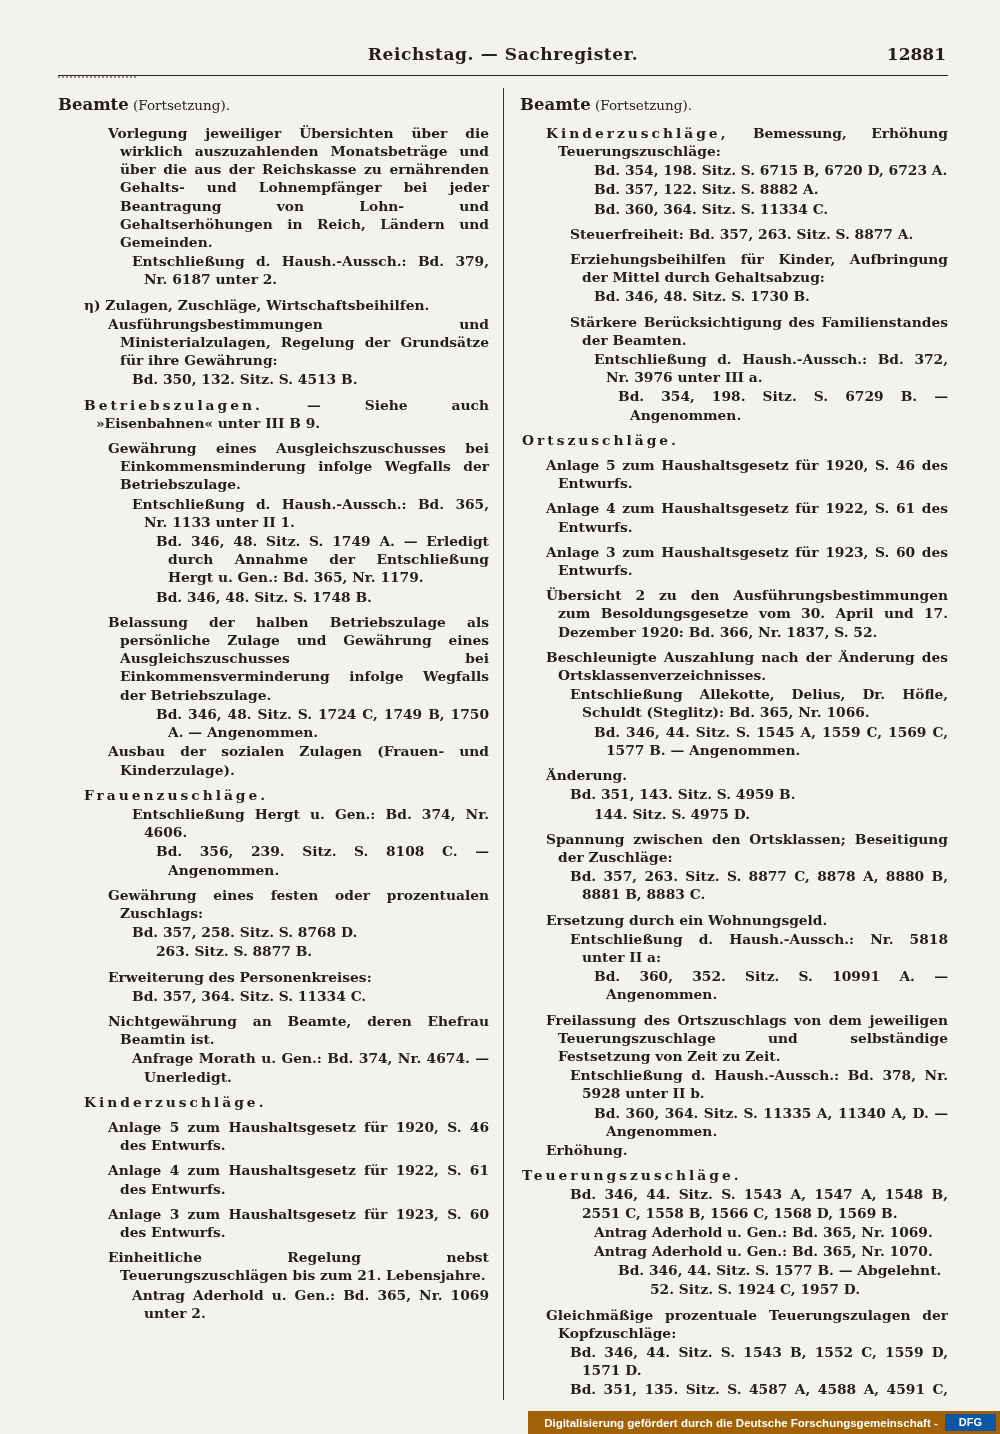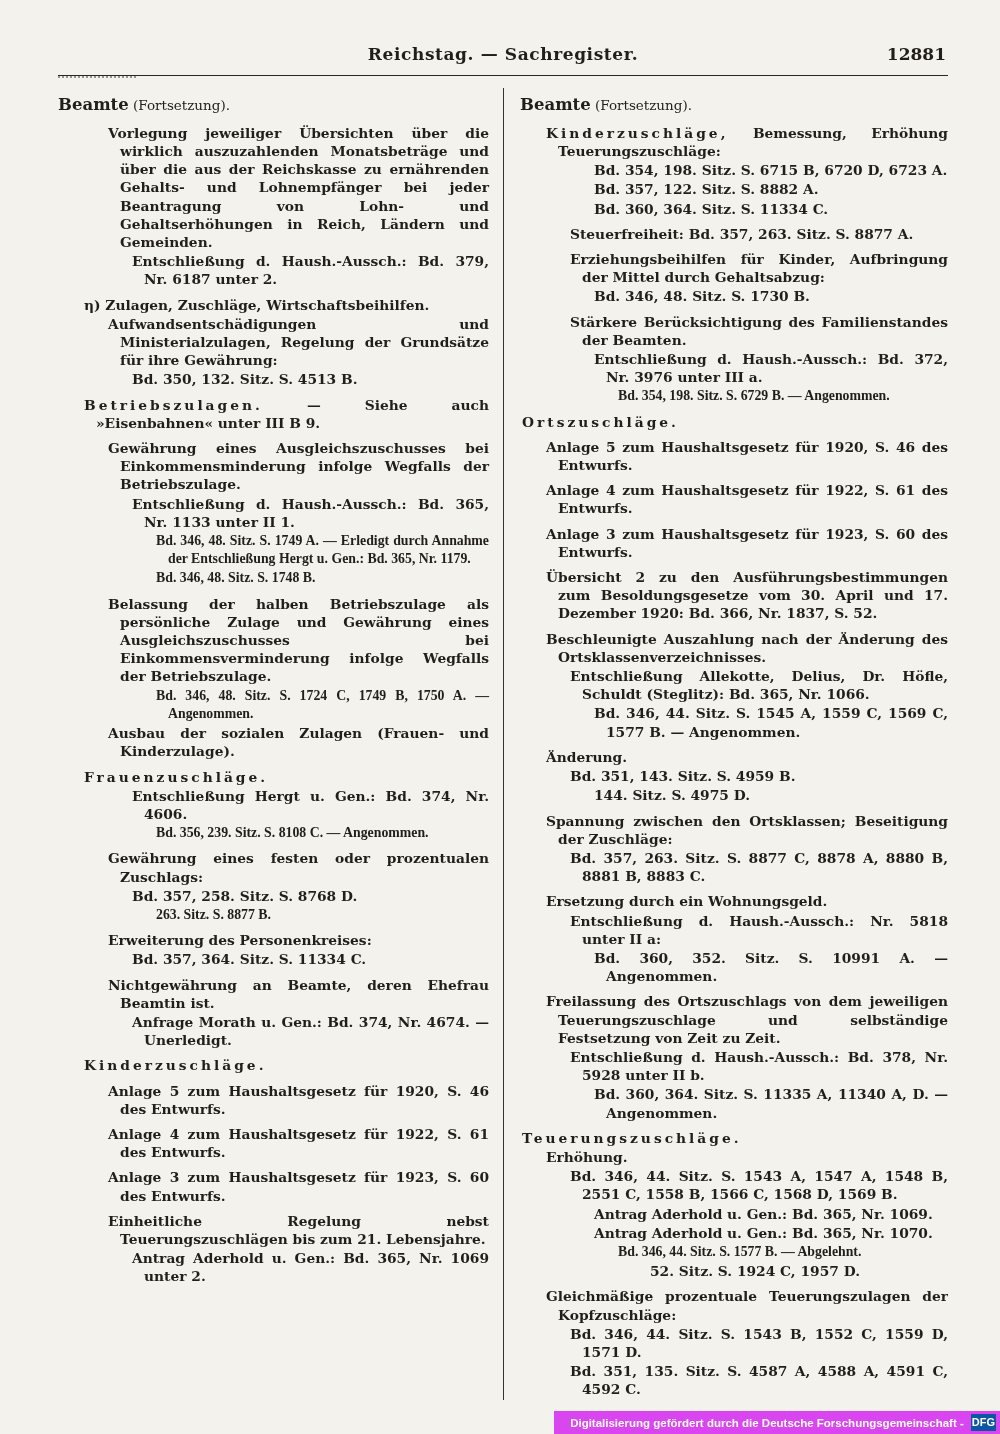--- a/index.html
+++ b/index.html
@@ -44,36 +44,36 @@
   .col-heading .cont{font-weight:normal;font-size:13.5px;}
   .entry{
     font-size:13.8px;font-weight:bold;line-height:1.32;
     text-align:justify;text-indent:-12px;margin:0 0 1px 0;
   }
   .entry.g{margin-top:7px;}
   .i0{padding-left:14px;}
   .i1{padding-left:38px;}
   .i2{padding-left:62px;}
   .i3{padding-left:86px;}
-  .i4{padding-left:110px;font-family:Liberation Serif, serif;}
+  .i4{padding-left:110px;}
   .i5{padding-left:142px;}
   .spaced{letter-spacing:3px;}
   .scan-credit{
     position:absolute;right:0;bottom:0;height:23px;
-    background:#d946ef;display:flex;align-items:center;gap:7px;
+    background:#a16207;display:flex;align-items:center;gap:7px;
     padding:0 4px 0 16px;
   }
   .credit-text{
     color:#ffffff;font-family:"Liberation Sans","DejaVu Sans",sans-serif;
     font-size:11.5px;font-weight:bold;white-space:nowrap;
   }
   .dfg-logo{
     background:var(--logo_blue);color:#ffffff;
     font-family:"Liberation Sans","DejaVu Sans",sans-serif;
-    font-weight:bold;font-size:11px;padding:3px 1px;line-height:1;
+    font-weight:bold;font-size:11px;padding:3px 14px;line-height:1;
   }
 </style>
 </head>
 <body>
 
 <div class="page">
 
   <header class="page-header">
     <span class="running-title">Reichstag. — Sachregister.</span>
     <span class="page-number">12881</span>
@@ -82,21 +82,21 @@
   <div class="artifact-dots"></div>
 
   <main class="columns">
 
     <section class="column left">
       <h2 class="col-heading"><span class="lemma">Beamte</span><span class="cont"> (Fortsetzung).</span></h2>
       <div class="entries">
           <div class="entry i2">Vorlegung jeweiliger Übersichten über die wirklich auszuzahlenden Monatsbeträge und über die aus der Reichskasse zu ernährenden Gehalts- und Lohnempfänger bei jeder Beantragung von Lohn- und Gehaltserhöhungen in Reich, Ländern und Gemeinden.</div>
           <div class="entry i3">Entschließung d. Haush.-Aussch.: Bd. 379, Nr. 6187 unter 2.</div>
           <div class="entry i1 g">η) Zulagen, Zuschläge, Wirtschaftsbeihilfen.</div>
-          <div class="entry i2">Aufwandsentschädigungen und Ministerialzulagen, Regelung der Grundsätze für ihre Gewährung:</div>
+          <div class="entry i2">Ausführungsbestimmungen und Ministerialzulagen, Regelung der Grundsätze für ihre Gewährung:</div>
           <div class="entry i3">Bd. 350, 132. Sitz. S. 4513 B.</div>
           <div class="entry i1 g"><span class="spaced">Betriebszulagen.</span> — Siehe auch »Eisenbahnen« unter III B 9.</div>
           <div class="entry i2 g">Gewährung eines Ausgleichszuschusses bei Einkommensminderung infolge Wegfalls der Betriebszulage.</div>
           <div class="entry i3">Entschließung d. Haush.-Aussch.: Bd. 365, Nr. 1133 unter II 1.</div>
           <div class="entry i4">Bd. 346, 48. Sitz. S. 1749 A. — Erledigt durch Annahme der Entschließung Hergt u. Gen.: Bd. 365, Nr. 1179.</div>
           <div class="entry i4">Bd. 346, 48. Sitz. S. 1748 B.</div>
           <div class="entry i2 g">Belassung der halben Betriebszulage als persönliche Zulage und Gewährung eines Ausgleichszuschusses bei Einkommensverminderung infolge Wegfalls der Betriebszulage.</div>
           <div class="entry i4">Bd. 346, 48. Sitz. S. 1724 C, 1749 B, 1750 A. — Angenommen.</div>
           <div class="entry i2">Ausbau der sozialen Zulagen (Frauen- und Kinderzulage).</div>
           <div class="entry i1 g"><span class="spaced">Frauenzuschläge.</span></div>
@@ -143,22 +143,22 @@
           <div class="entry i2">Bd. 351, 143. Sitz. S. 4959 B.</div>
           <div class="entry i3">144. Sitz. S. 4975 D.</div>
           <div class="entry i1 g">Spannung zwischen den Ortsklassen; Beseitigung der Zuschläge:</div>
           <div class="entry i2">Bd. 357, 263. Sitz. S. 8877 C, 8878 A, 8880 B, 8881 B, 8883 C.</div>
           <div class="entry i1 g">Ersetzung durch ein Wohnungsgeld.</div>
           <div class="entry i2">Entschließung d. Haush.-Aussch.: Nr. 5818 unter II a:</div>
           <div class="entry i3">Bd. 360, 352. Sitz. S. 10991 A. — Angenommen.</div>
           <div class="entry i1 g">Freilassung des Ortszuschlags von dem jeweiligen Teuerungszuschlage und selbständige Festsetzung von Zeit zu Zeit.</div>
           <div class="entry i2">Entschließung d. Haush.-Aussch.: Bd. 378, Nr. 5928 unter II b.</div>
           <div class="entry i3">Bd. 360, 364. Sitz. S. 11335 A, 11340 A, D. — Angenommen.</div>
+          <div class="entry i1">Erhöhung.</div>
           <div class="entry i0 g"><span class="spaced">Teuerungszuschläge.</span></div>
-          <div class="entry i1">Erhöhung.</div>
           <div class="entry i2">Bd. 346, 44. Sitz. S. 1543 A, 1547 A, 1548 B, 2551 C, 1558 B, 1566 C, 1568 D, 1569 B.</div>
           <div class="entry i3">Antrag Aderhold u. Gen.: Bd. 365, Nr. 1069.</div>
           <div class="entry i3">Antrag Aderhold u. Gen.: Bd. 365, Nr. 1070.</div>
           <div class="entry i4">Bd. 346, 44. Sitz. S. 1577 B. — Abgelehnt.</div>
           <div class="entry i5">52. Sitz. S. 1924 C, 1957 D.</div>
           <div class="entry i1 g">Gleichmäßige prozentuale Teuerungszulagen der Kopfzuschläge:</div>
           <div class="entry i2">Bd. 346, 44. Sitz. S. 1543 B, 1552 C, 1559 D, 1571 D.</div>
           <div class="entry i2">Bd. 351, 135. Sitz. S. 4587 A, 4588 A, 4591 C, 4592 C.</div>
         </div>
 

